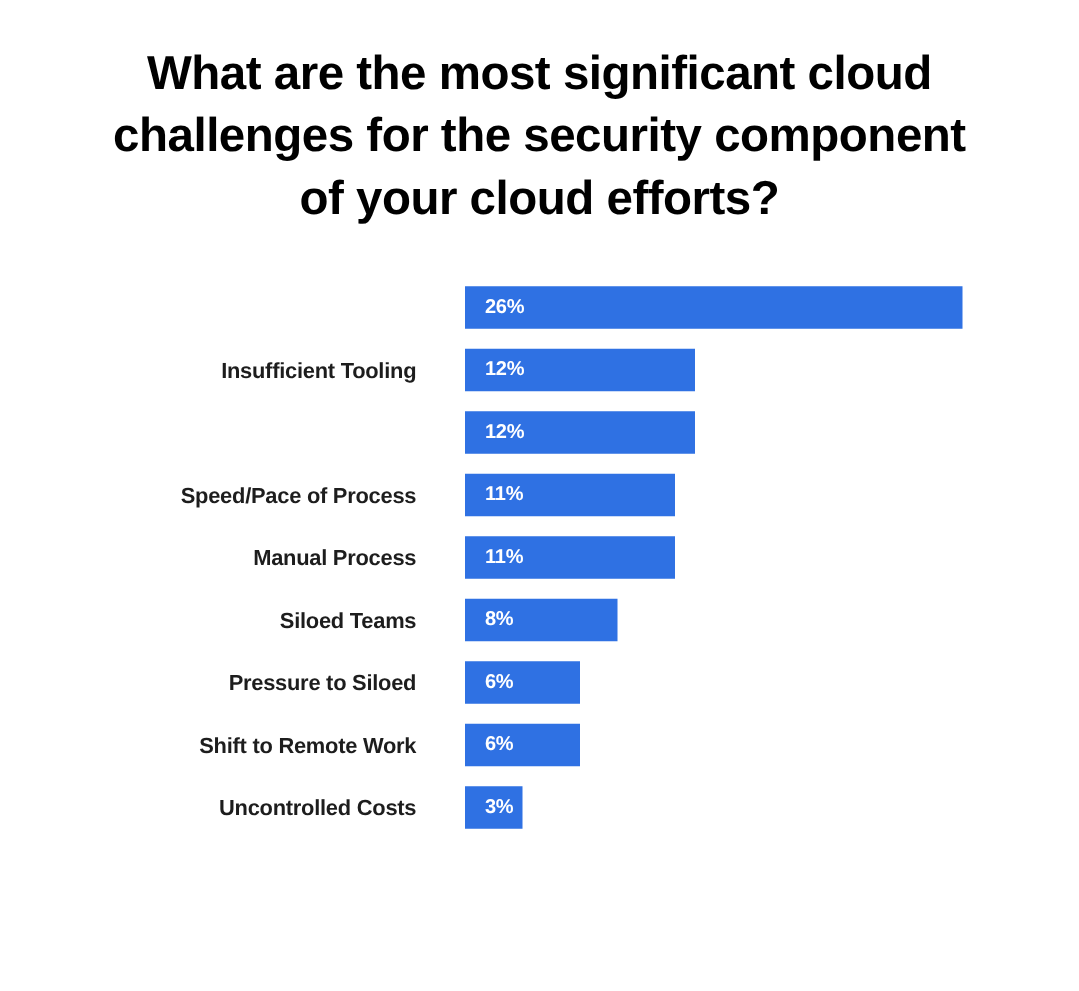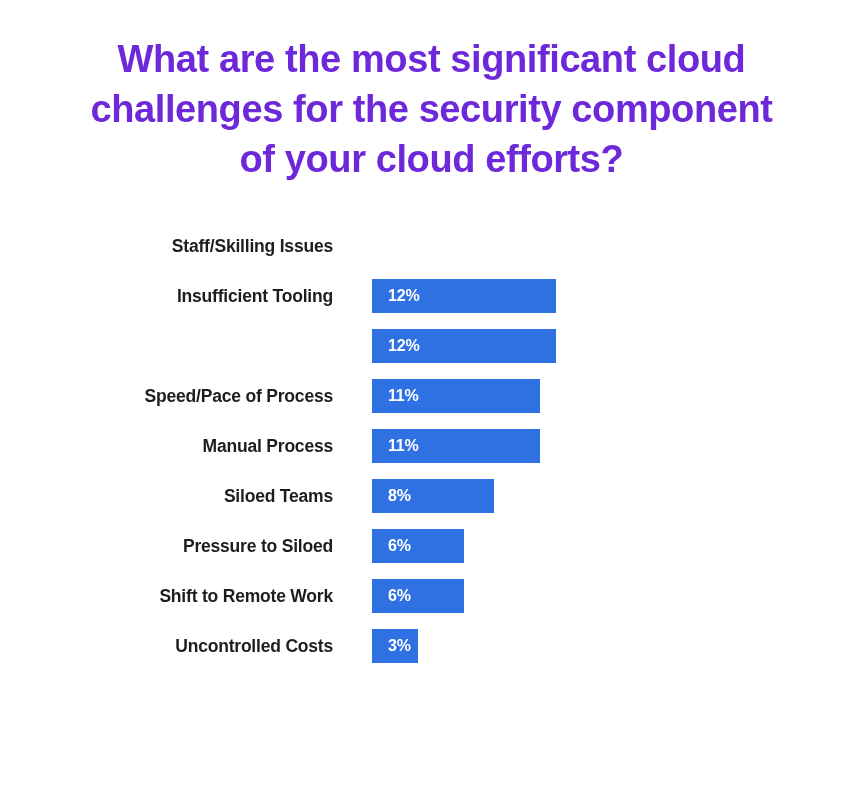--- a/index.html
+++ b/index.html
@@ -27,21 +27,21 @@
   #chart-title {
     position: absolute;
     left: 48px;
     top: 34px;
     width: 767px;
     text-align: center;
     font-size: 38px;
     line-height: 50px;
     font-weight: bold;
     letter-spacing: -0.4px;
-    color: #6d28d9;
+    color: #000000;
     white-space: pre-line;
   }
 
   
   #plot-area {
     position: absolute;
     left: 0px;
     top: 229px;
     width: 863px;
     height: 500px;
@@ -103,21 +103,24 @@
 <body>
 
 <div id="chart-card">
 
   <div id="chart-title">What are the most significant cloud
 challenges for the security component
 of your cloud efforts?</div>
 
   <div id="plot-area">
       <div class="bar-row">
-        <div class="cat-label">Staff/Skilling Issues</div>
+        <div class="bar-track">
+          <div class="bar-fill" style="width: 397.8px; background: rgb(47, 113, 227);"></div>
+          <div class="bar-value" style="color: rgb(255, 255, 255);">26%</div>
+        </div>
       </div>
       <div class="bar-row">
         <div class="cat-label">Insufficient Tooling</div>
         <div class="bar-track">
           <div class="bar-fill" style="width: 183.6px; background: rgb(47, 113, 227);"></div>
           <div class="bar-value" style="color: rgb(255, 255, 255);">12%</div>
         </div>
       </div>
       <div class="bar-row">
         <div class="bar-track">

